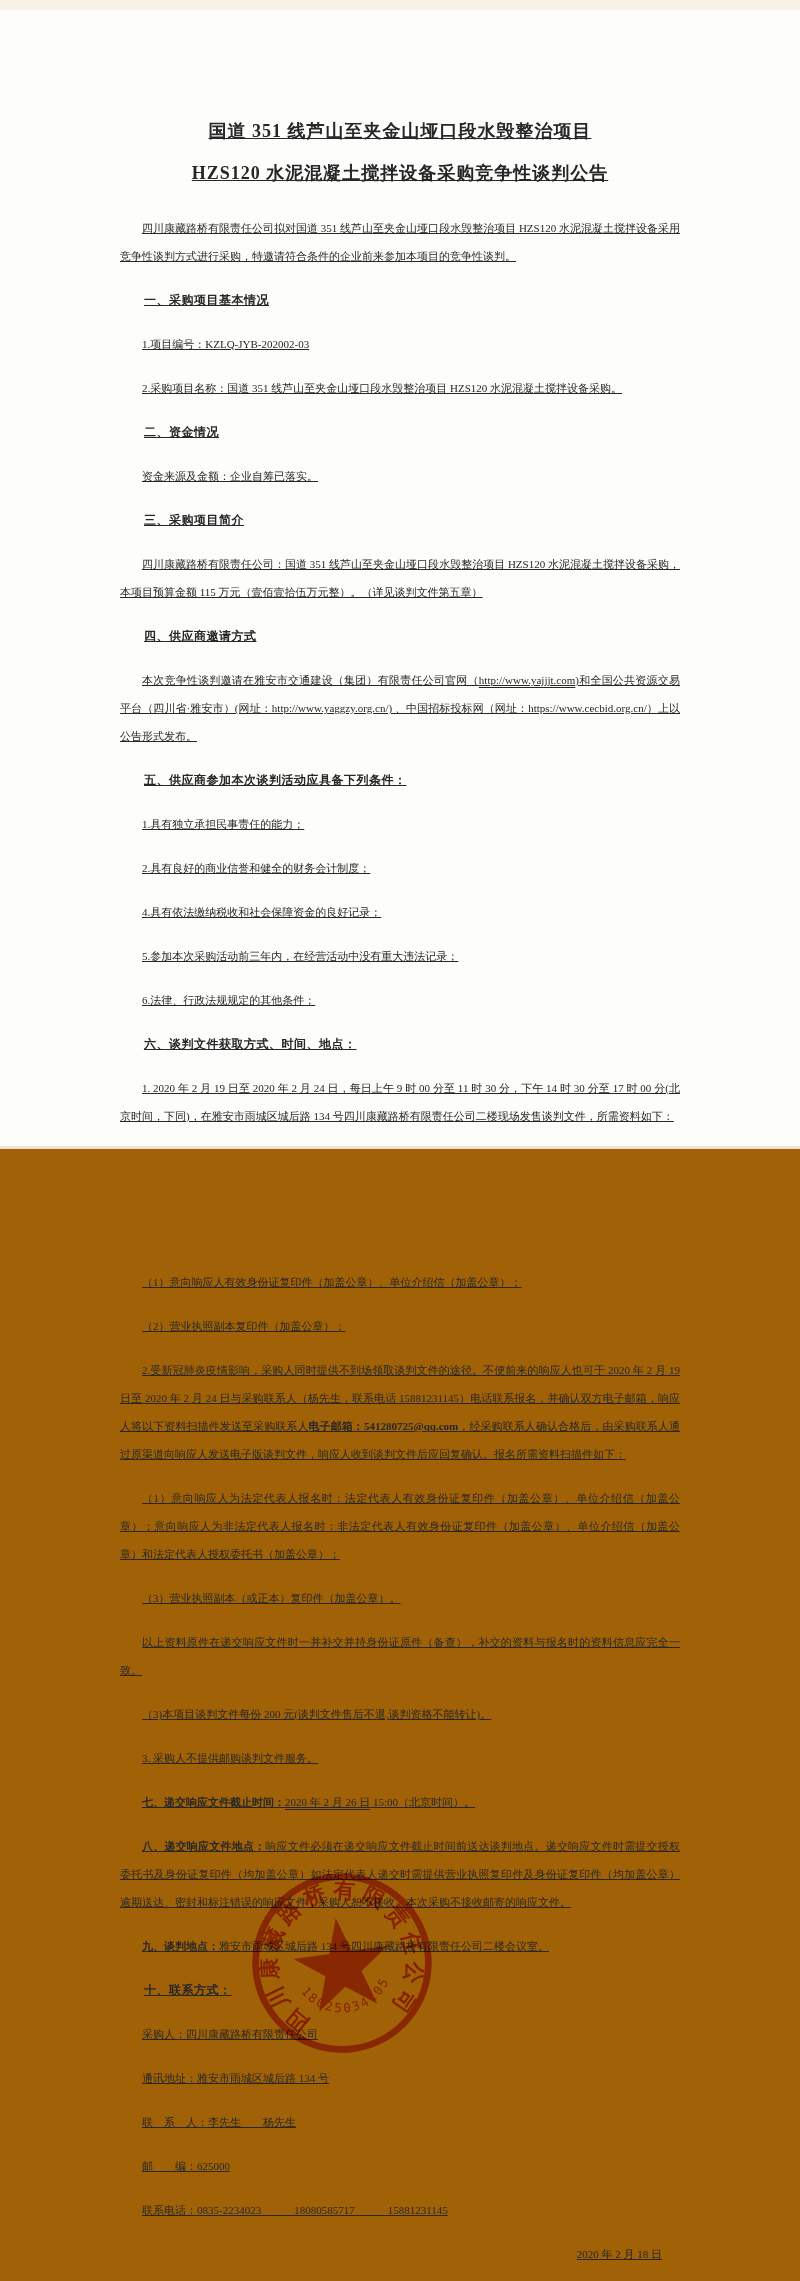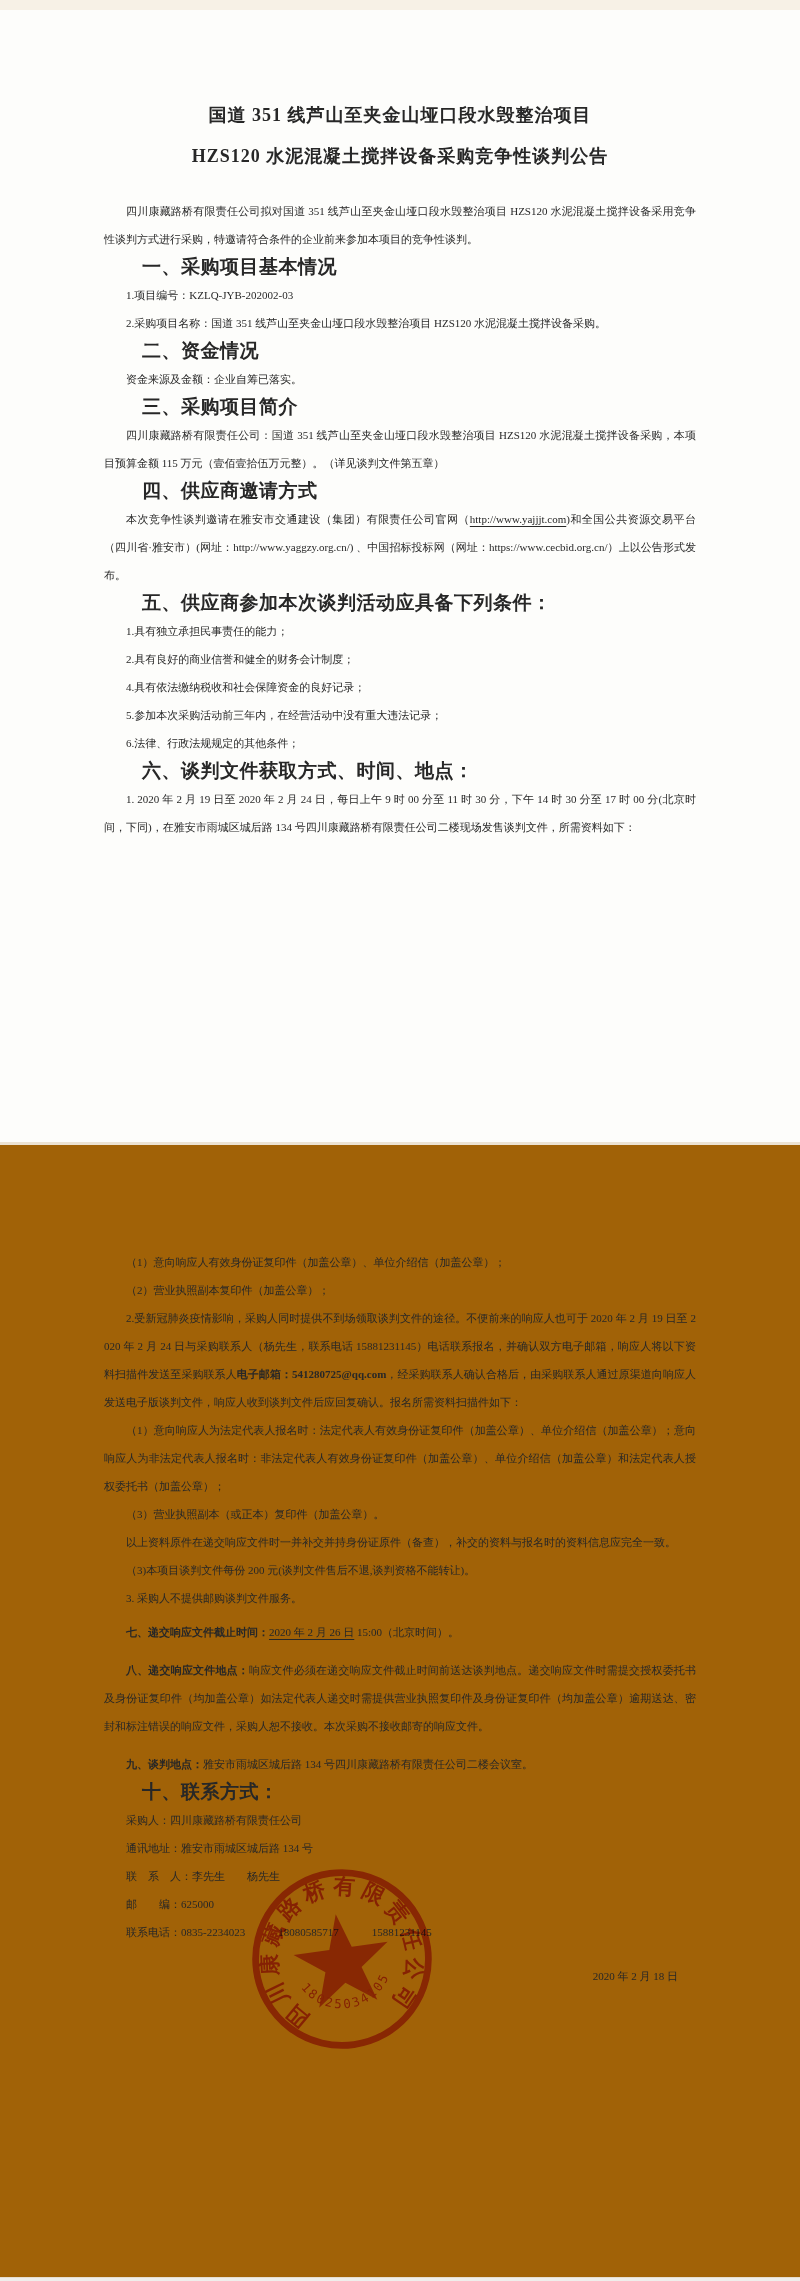--- a/index.html
+++ b/index.html
@@ -16,40 +16,40 @@
     box-sizing:border-box;
     width:800px;
     padding:0 104px;
     background:#fdfdfb;
     position:relative;
     overflow:hidden;
   }
   .page1{min-height:1132px;padding-top:92px;}
   .page-divider{height:3px;background:#ece2d2;}
   .page2{min-height:1132px;padding-top:103px;background:#a16207;}
-  p{margin:0;}
+  p{margin:16px;text-decoration:underline;}
   .doc-title{
     text-align:center;
     font-weight:bold;
     font-size:18px;
     line-height:26px;
     letter-spacing:1px;
   }
   .t2{margin-top:15px;}
   .para{
     font-size:11px;
     line-height:28px;
     text-align:justify;
     text-indent:2em;
     word-break:break-all;
   }
   .h{
     font-family:"Liberation Sans","DejaVu Sans",sans-serif;
     font-weight:bold;
-    font-size:19px;
+    font-size:12px;
     line-height:28px;
     text-indent:2em;
     letter-spacing:.5px;
   }
   .intro{margin-top:28px;}
   .bold-inline{font-family:"Liberation Sans","DejaVu Sans",sans-serif;font-weight:bold;}
   .bold-serif{font-weight:bold;}
   .u{text-decoration:underline;text-underline-offset:3px;}
   .mt6{margin-top:6px;}
   .mt10{margin-top:10px;}

